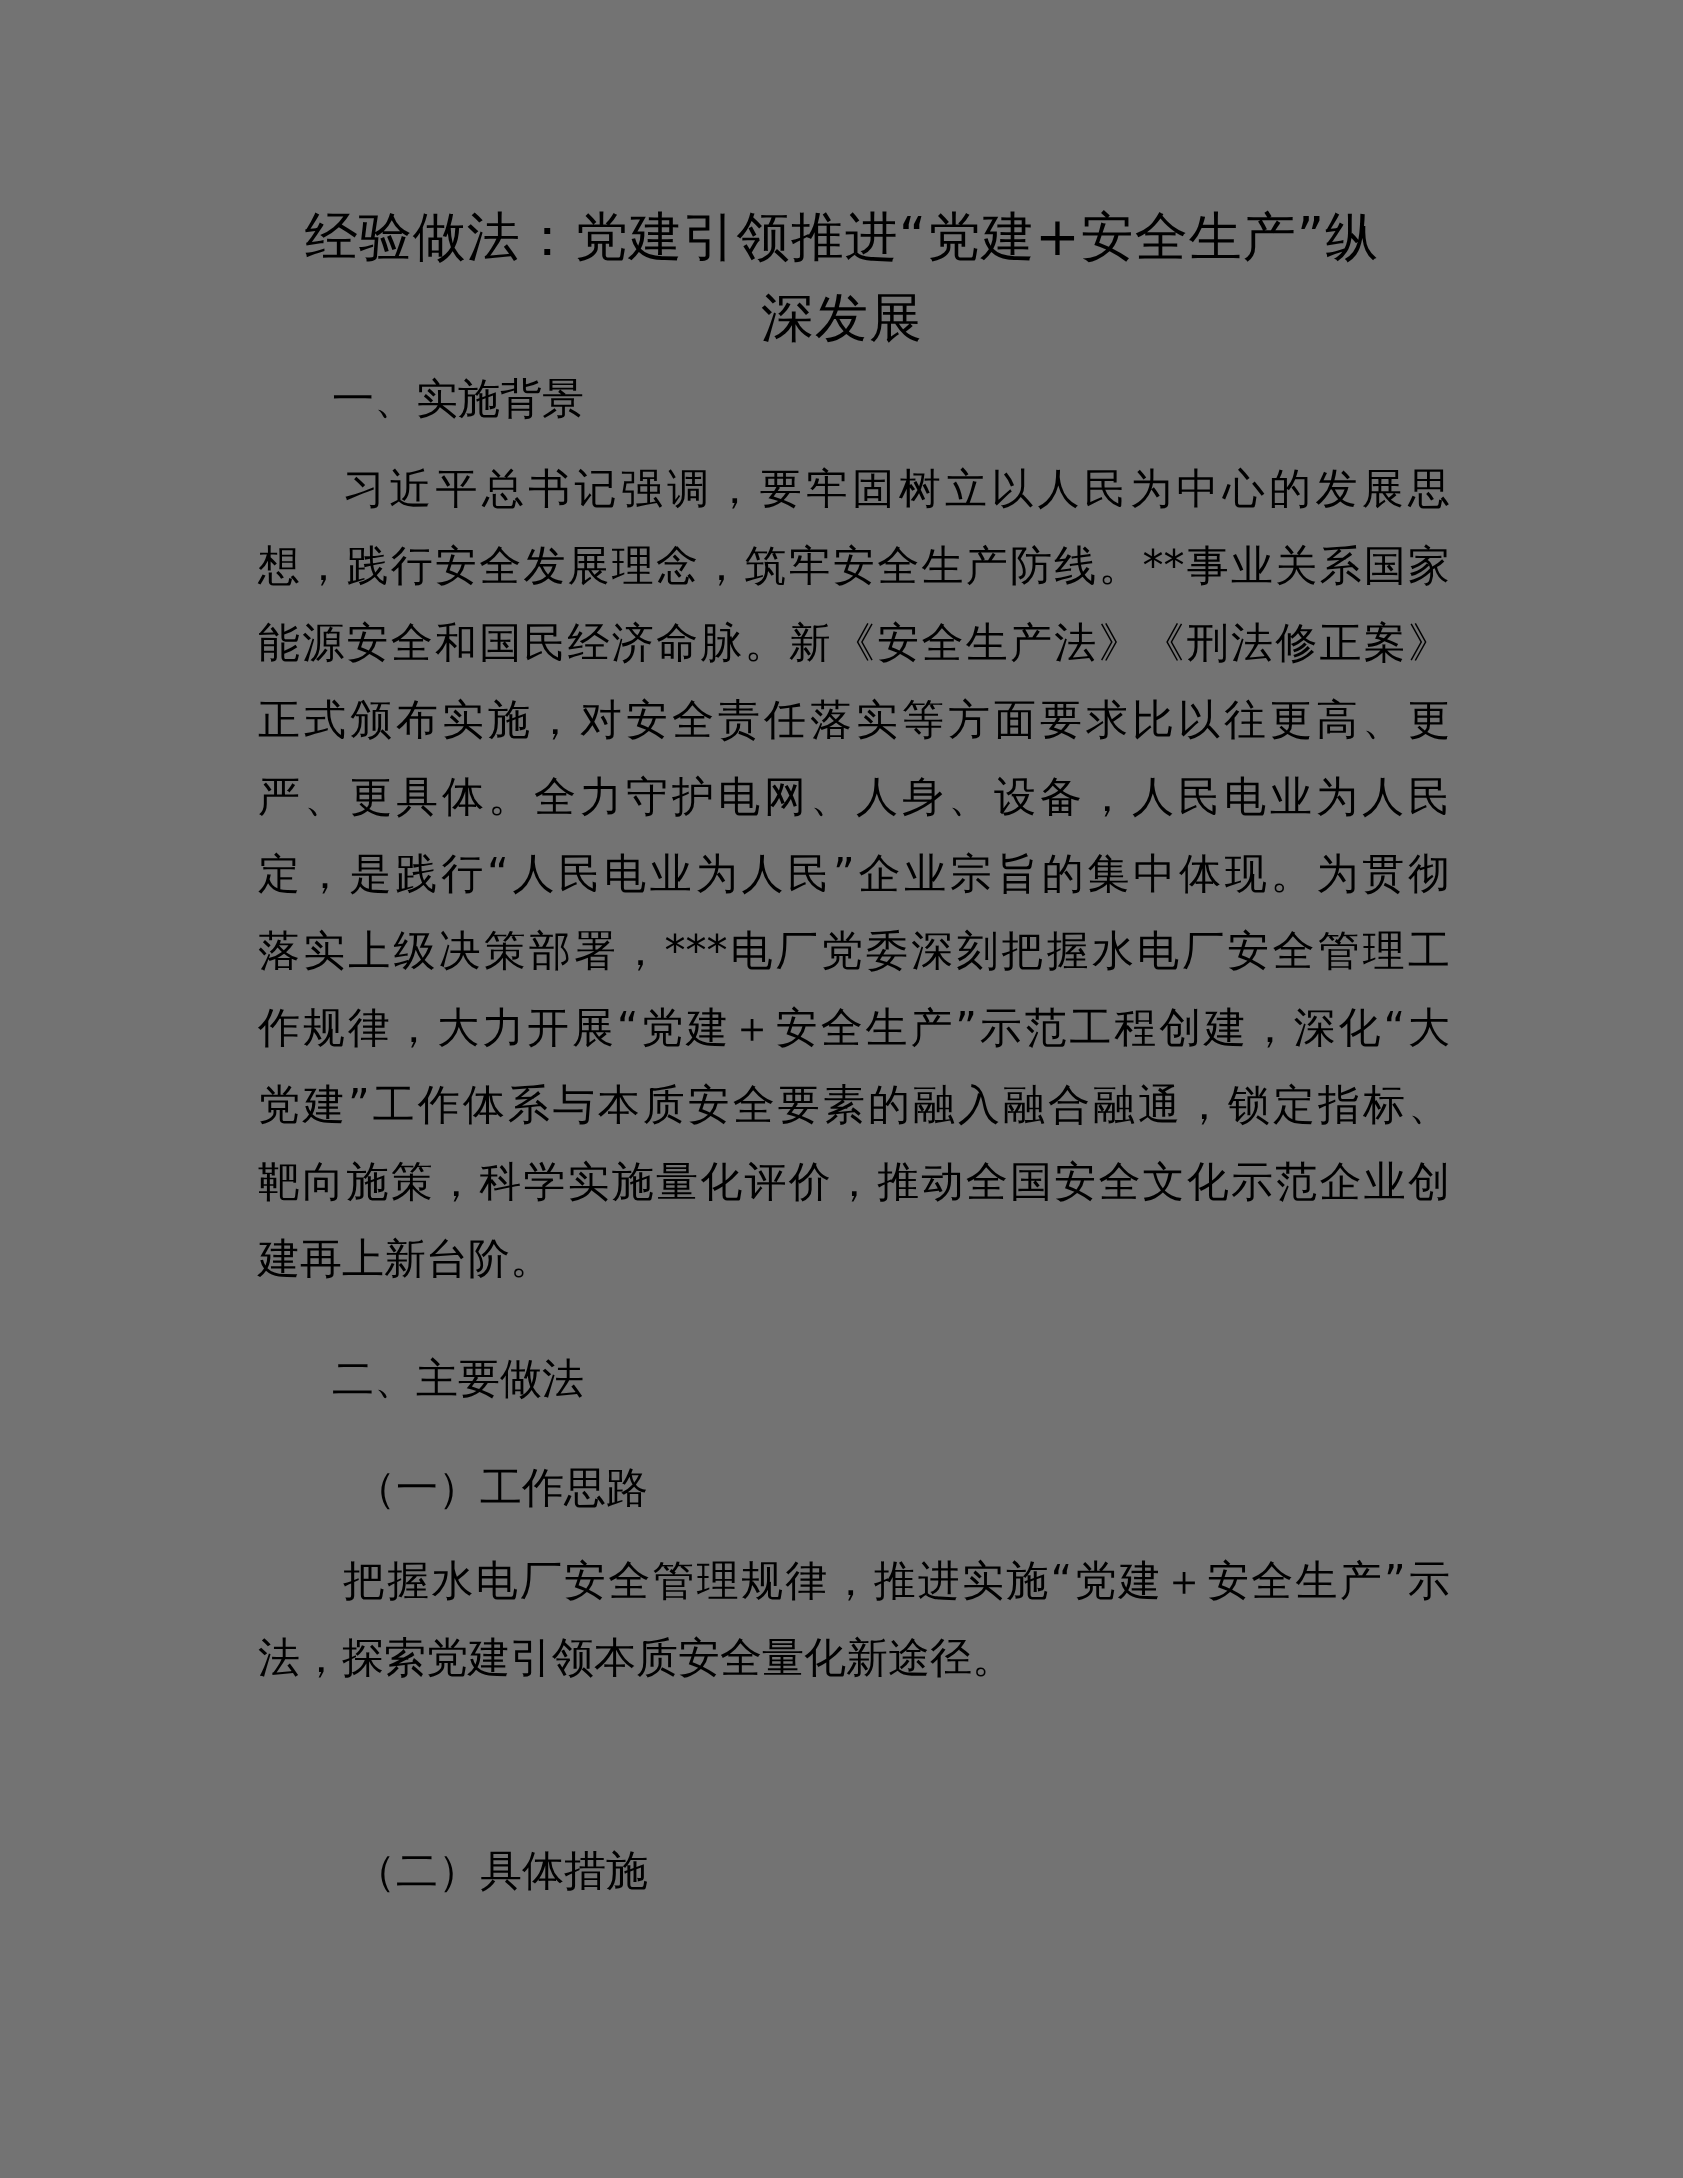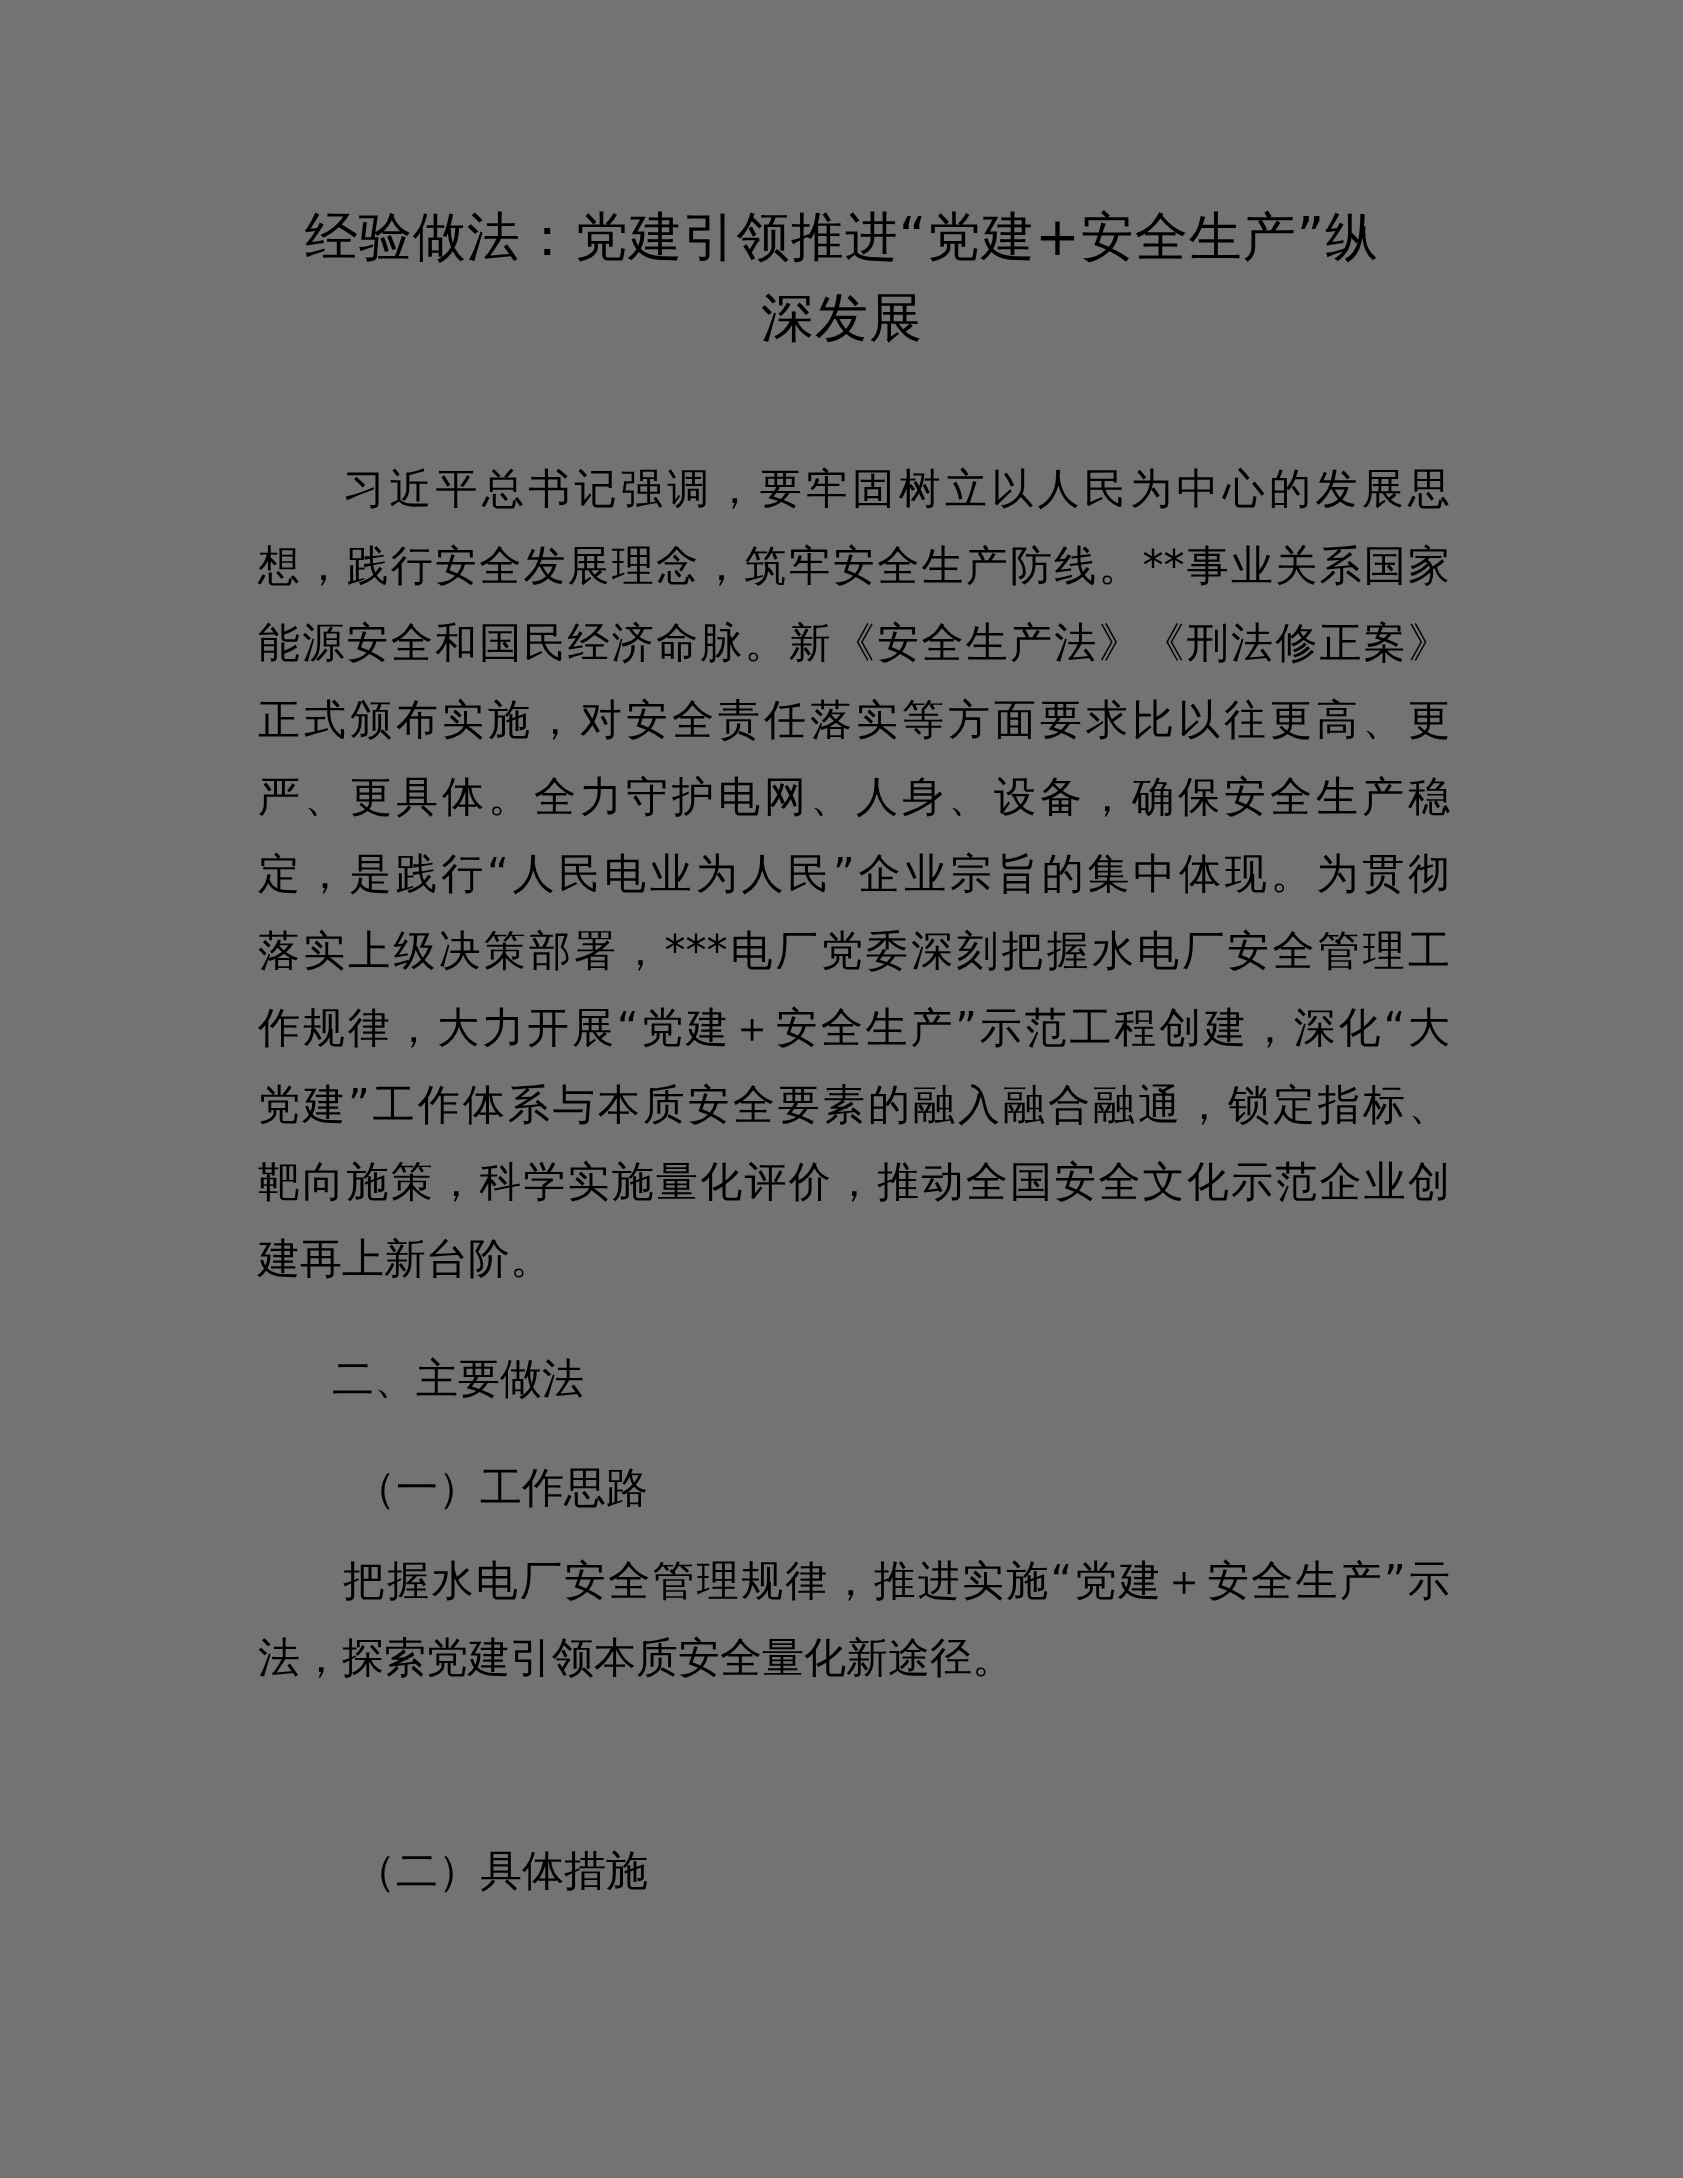--- a/index.html
+++ b/index.html
@@ -75,27 +75,28 @@
 </head>
 <body>
 
 <div class="page">
 
   <h1 class="title">
     <span class="line">经验做法：党建引领推进“党建+安全生产”纵</span>
     <span class="line">深发展</span>
   </h1>
 
+  <h2 class="heading-1" style="top:360px;">一、实施背景</h2>
 
   <div class="body-text" style="top:438px;">
     <span class="para-line indent">习近平总书记强调，要牢固树立以人民为中心的发展思</span>
     <span class="para-line">想，践行安全发展理念，筑牢安全生产防线。**事业关系国家</span>
     <span class="para-line">能源安全和国民经济命脉。新《安全生产法》《刑法修正案》</span>
     <span class="para-line">正式颁布实施，对安全责任落实等方面要求比以往更高、更</span>
-    <span class="para-line">严、更具体。全力守护电网、人身、设备，确保安全生产稳</span>
+    <span class="para-line">严、更具体。全力守护电网、人身、设备，人民电业为人民</span>
     <span class="para-line">定，是践行“人民电业为人民”企业宗旨的集中体现。为贯彻</span>
     <span class="para-line">落实上级决策部署，***电厂党委深刻把握水电厂安全管理工</span>
     <span class="para-line">作规律，大力开展“党建＋安全生产”示范工程创建，深化“大</span>
     <span class="para-line">党建”工作体系与本质安全要素的融入融合融通，锁定指标、</span>
     <span class="para-line">靶向施策，科学实施量化评价，推动全国安全文化示范企业创</span>
     <span class="para-line last">建再上新台阶。</span>
   </div>
 
   <h2 class="heading-1" style="top:1340px;">二、主要做法</h2>
 

